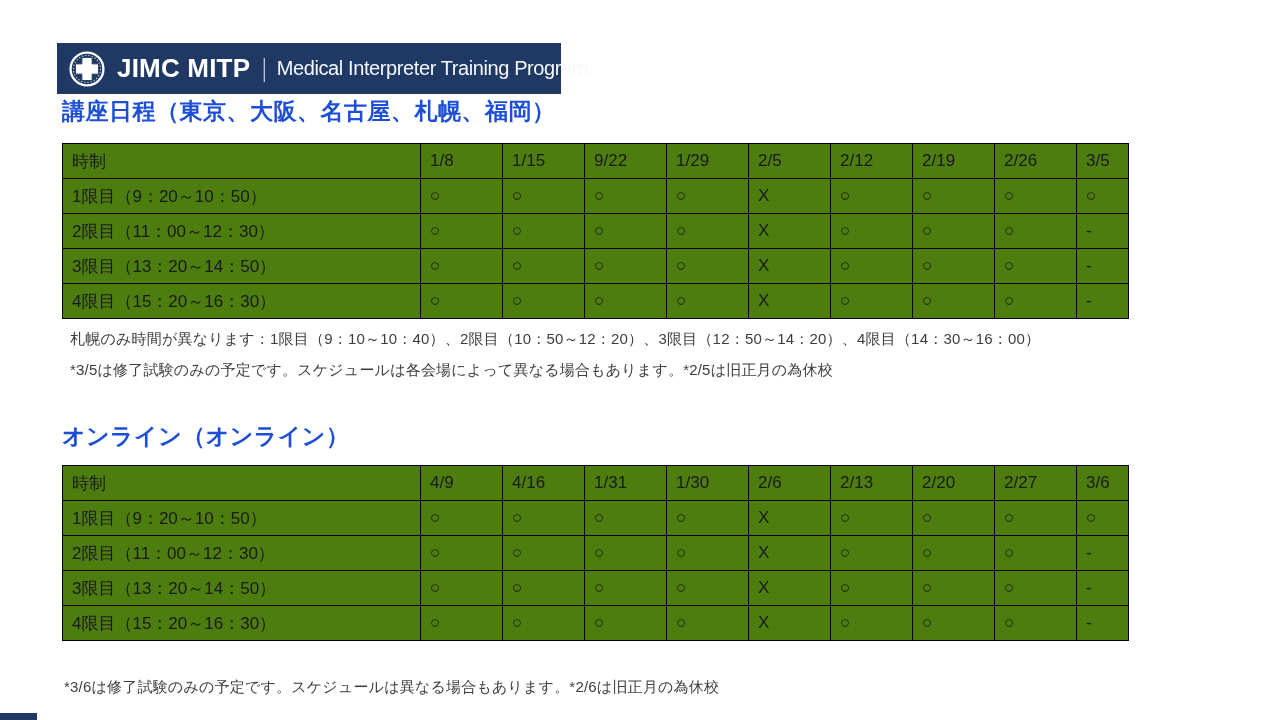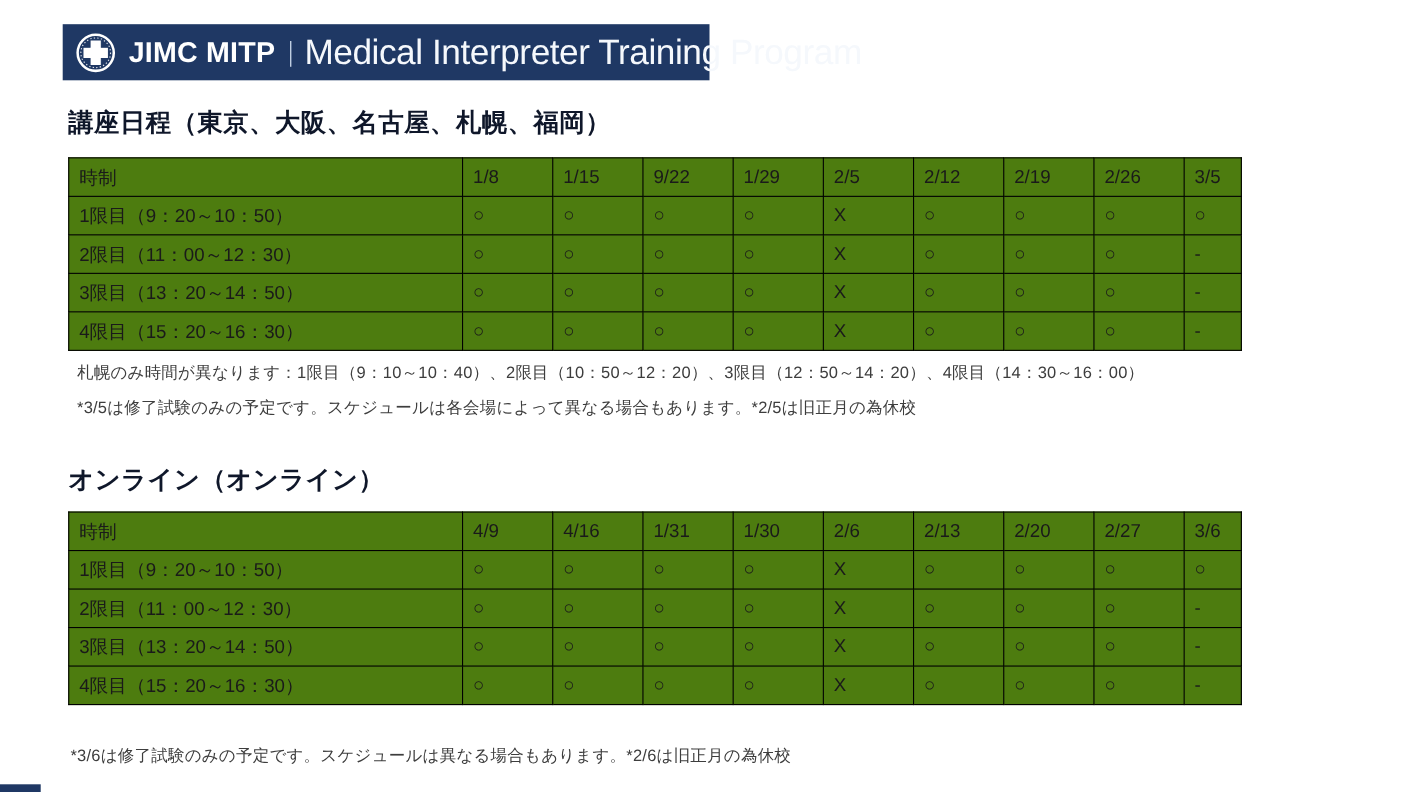--- a/index.html
+++ b/index.html
@@ -2,31 +2,31 @@
 <html><head>
 <meta charset="utf-8">
 <style>
   html,body{margin:0;padding:0;}
   body{
     width:1280px;height:720px;position:relative;background:#ffffff;
     font-family:"Liberation Sans","DejaVu Sans",sans-serif;overflow:hidden;
   }
   
   .banner{
-    position:absolute;left:57px;top:22px;width:588px;height:51px;
+    position:absolute;left:57px;top:43px;width:504px;height:51px;
     background:#1F3864;display:flex;align-items:center;
     padding-left:11px;box-sizing:border-box;white-space:nowrap;
   }
   .banner .logo{width:38px;height:38px;flex:0 0 auto;margin-right:11px;}
   .banner-main{color:#ffffff;font-size:26px;font-weight:700;letter-spacing:.2px;}
   .banner-sep{color:#cfdcee;font-size:25px;font-weight:300;margin:0 9px 0 11px;transform:scaleX(.55);display:inline-block;}
-  .banner-sub{color:#f5f8fc;font-size:32px;font-weight:400;letter-spacing:-.4px;}
+  .banner-sub{color:#f5f8fc;font-size:20px;font-weight:400;letter-spacing:-.4px;}
   
   .sec-title{
-    position:absolute;left:62px;font-size:23px;font-weight:700;color:#0f172a;
+    position:absolute;left:62px;font-size:23px;font-weight:700;color:#1d4ed8;
     letter-spacing:.5px;white-space:nowrap;
   }
   #title-venues{top:96px;}
   #title-online{top:421px;}
   
   table.sched{
     position:absolute;left:62px;width:1066px;border-collapse:collapse;
     table-layout:fixed;background:#4d7c0f;
   }
   #table-venues{top:143px;}

